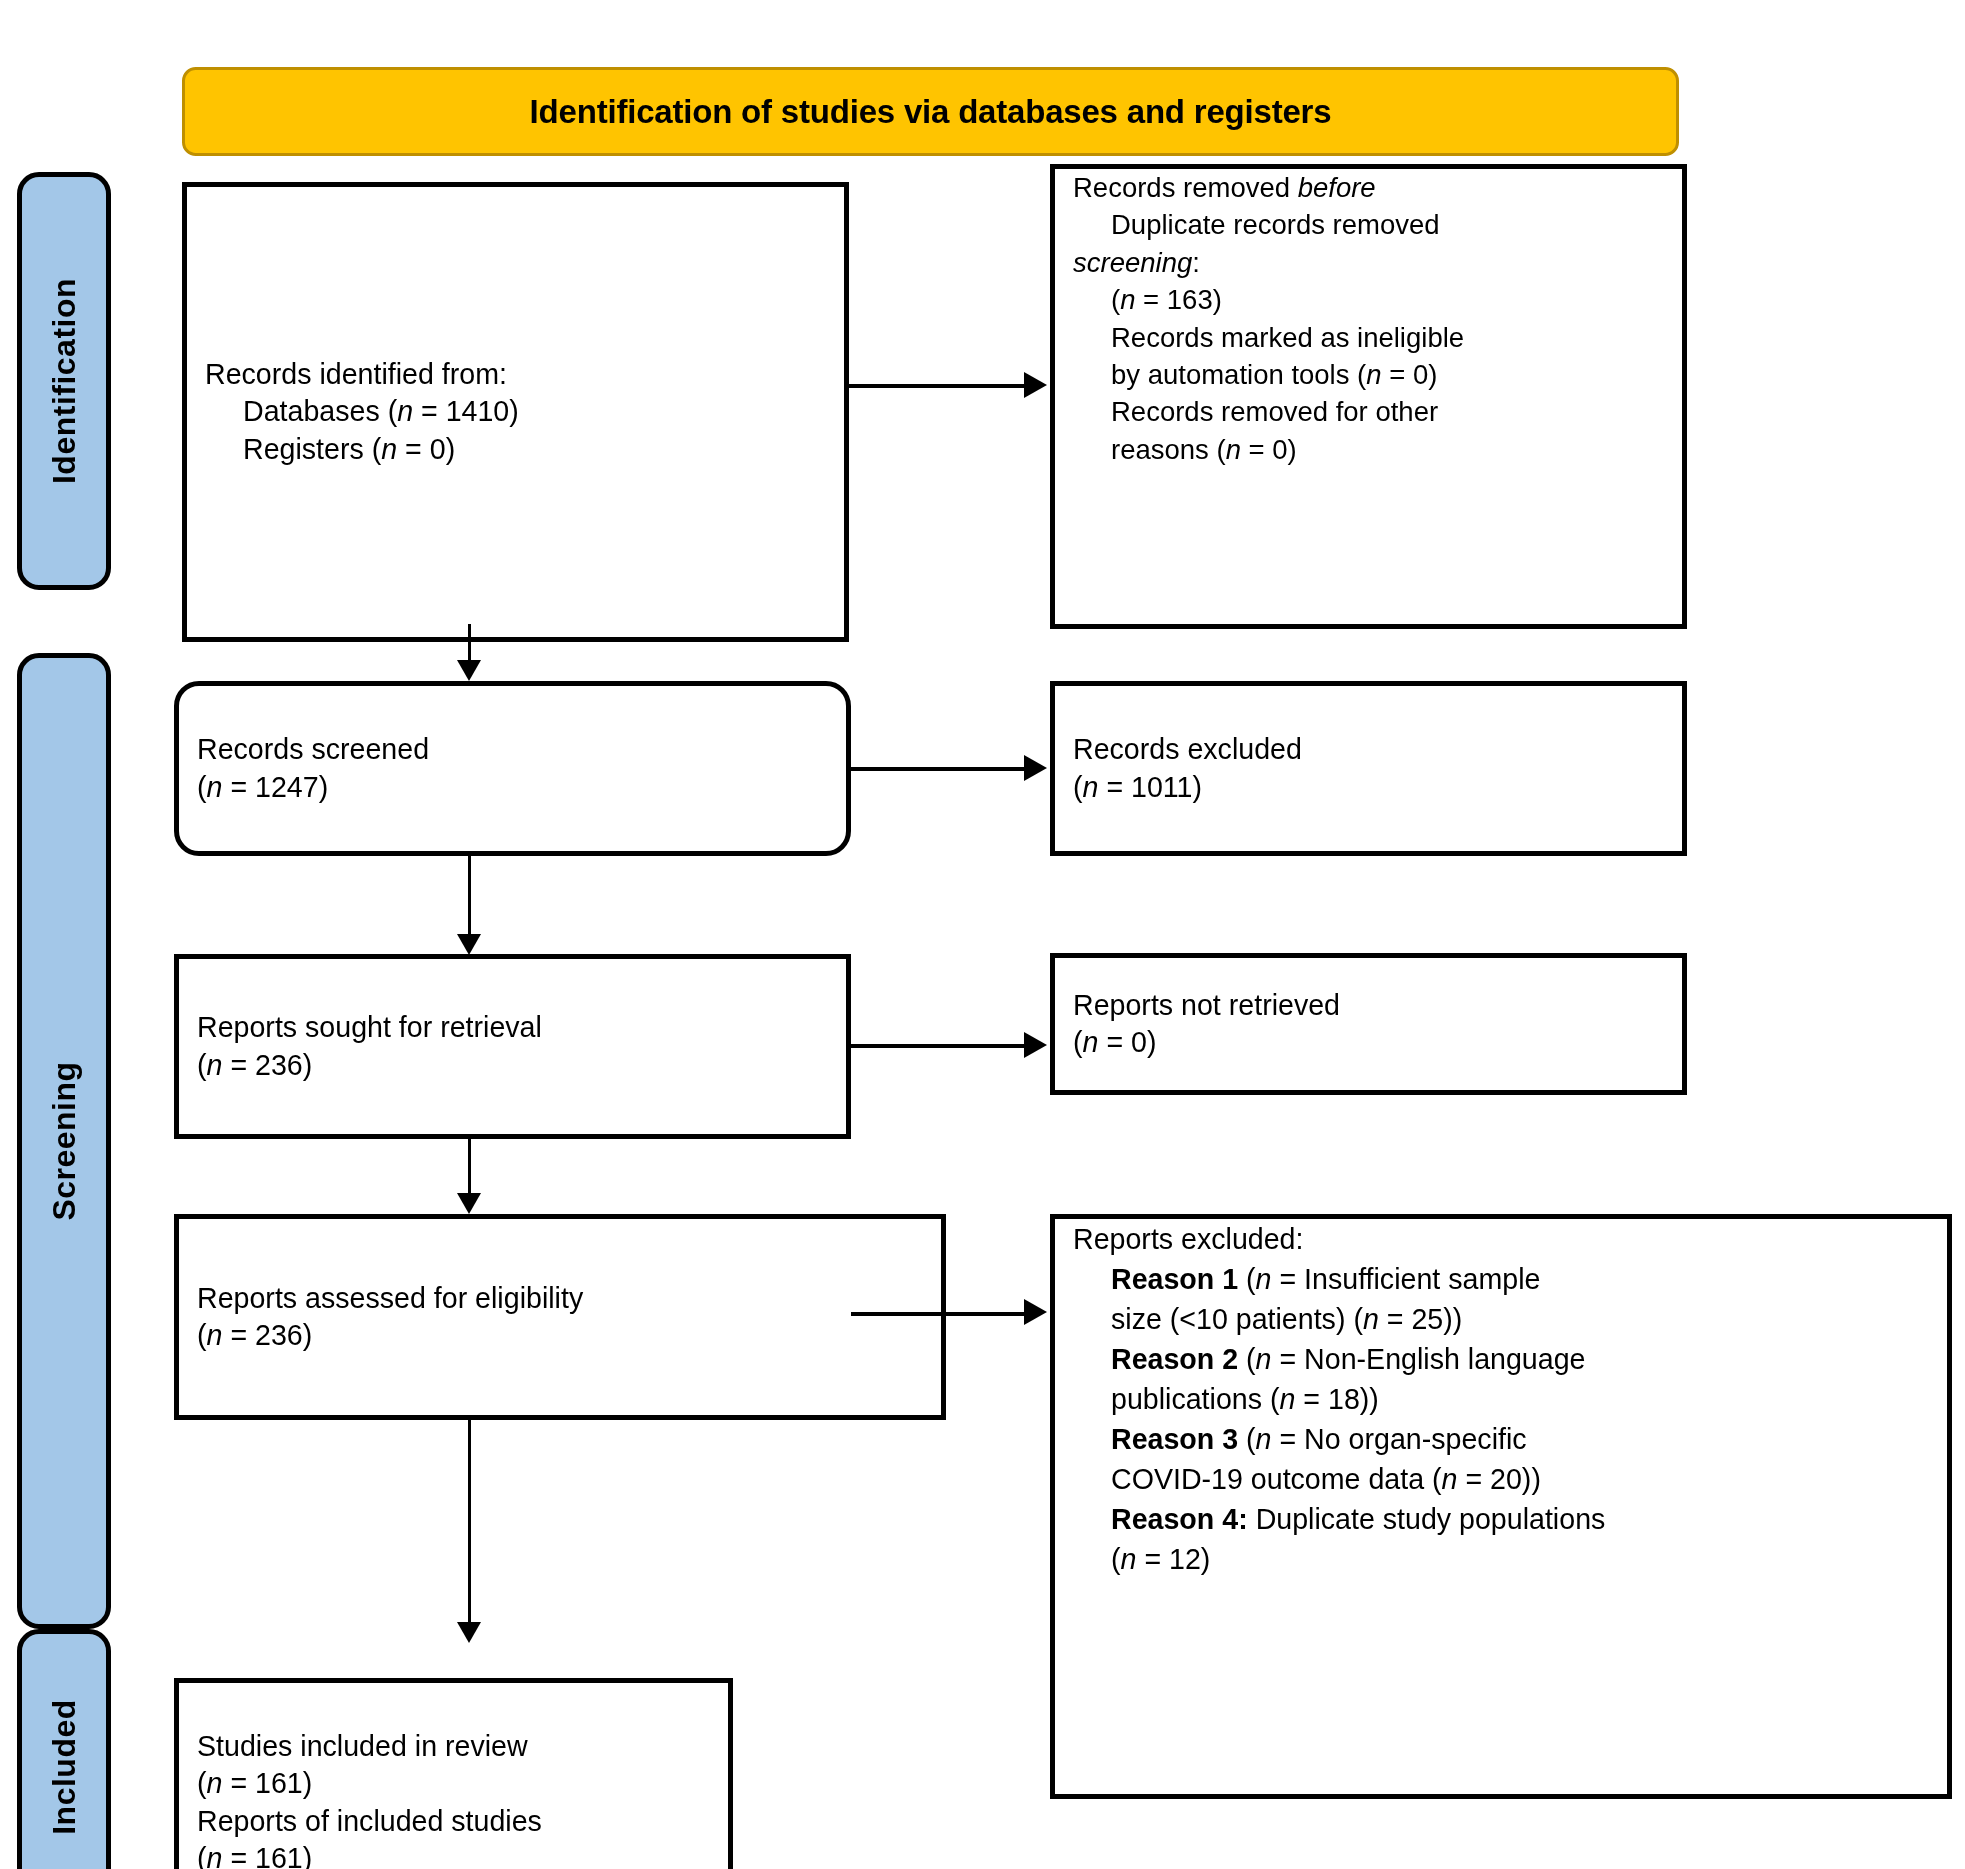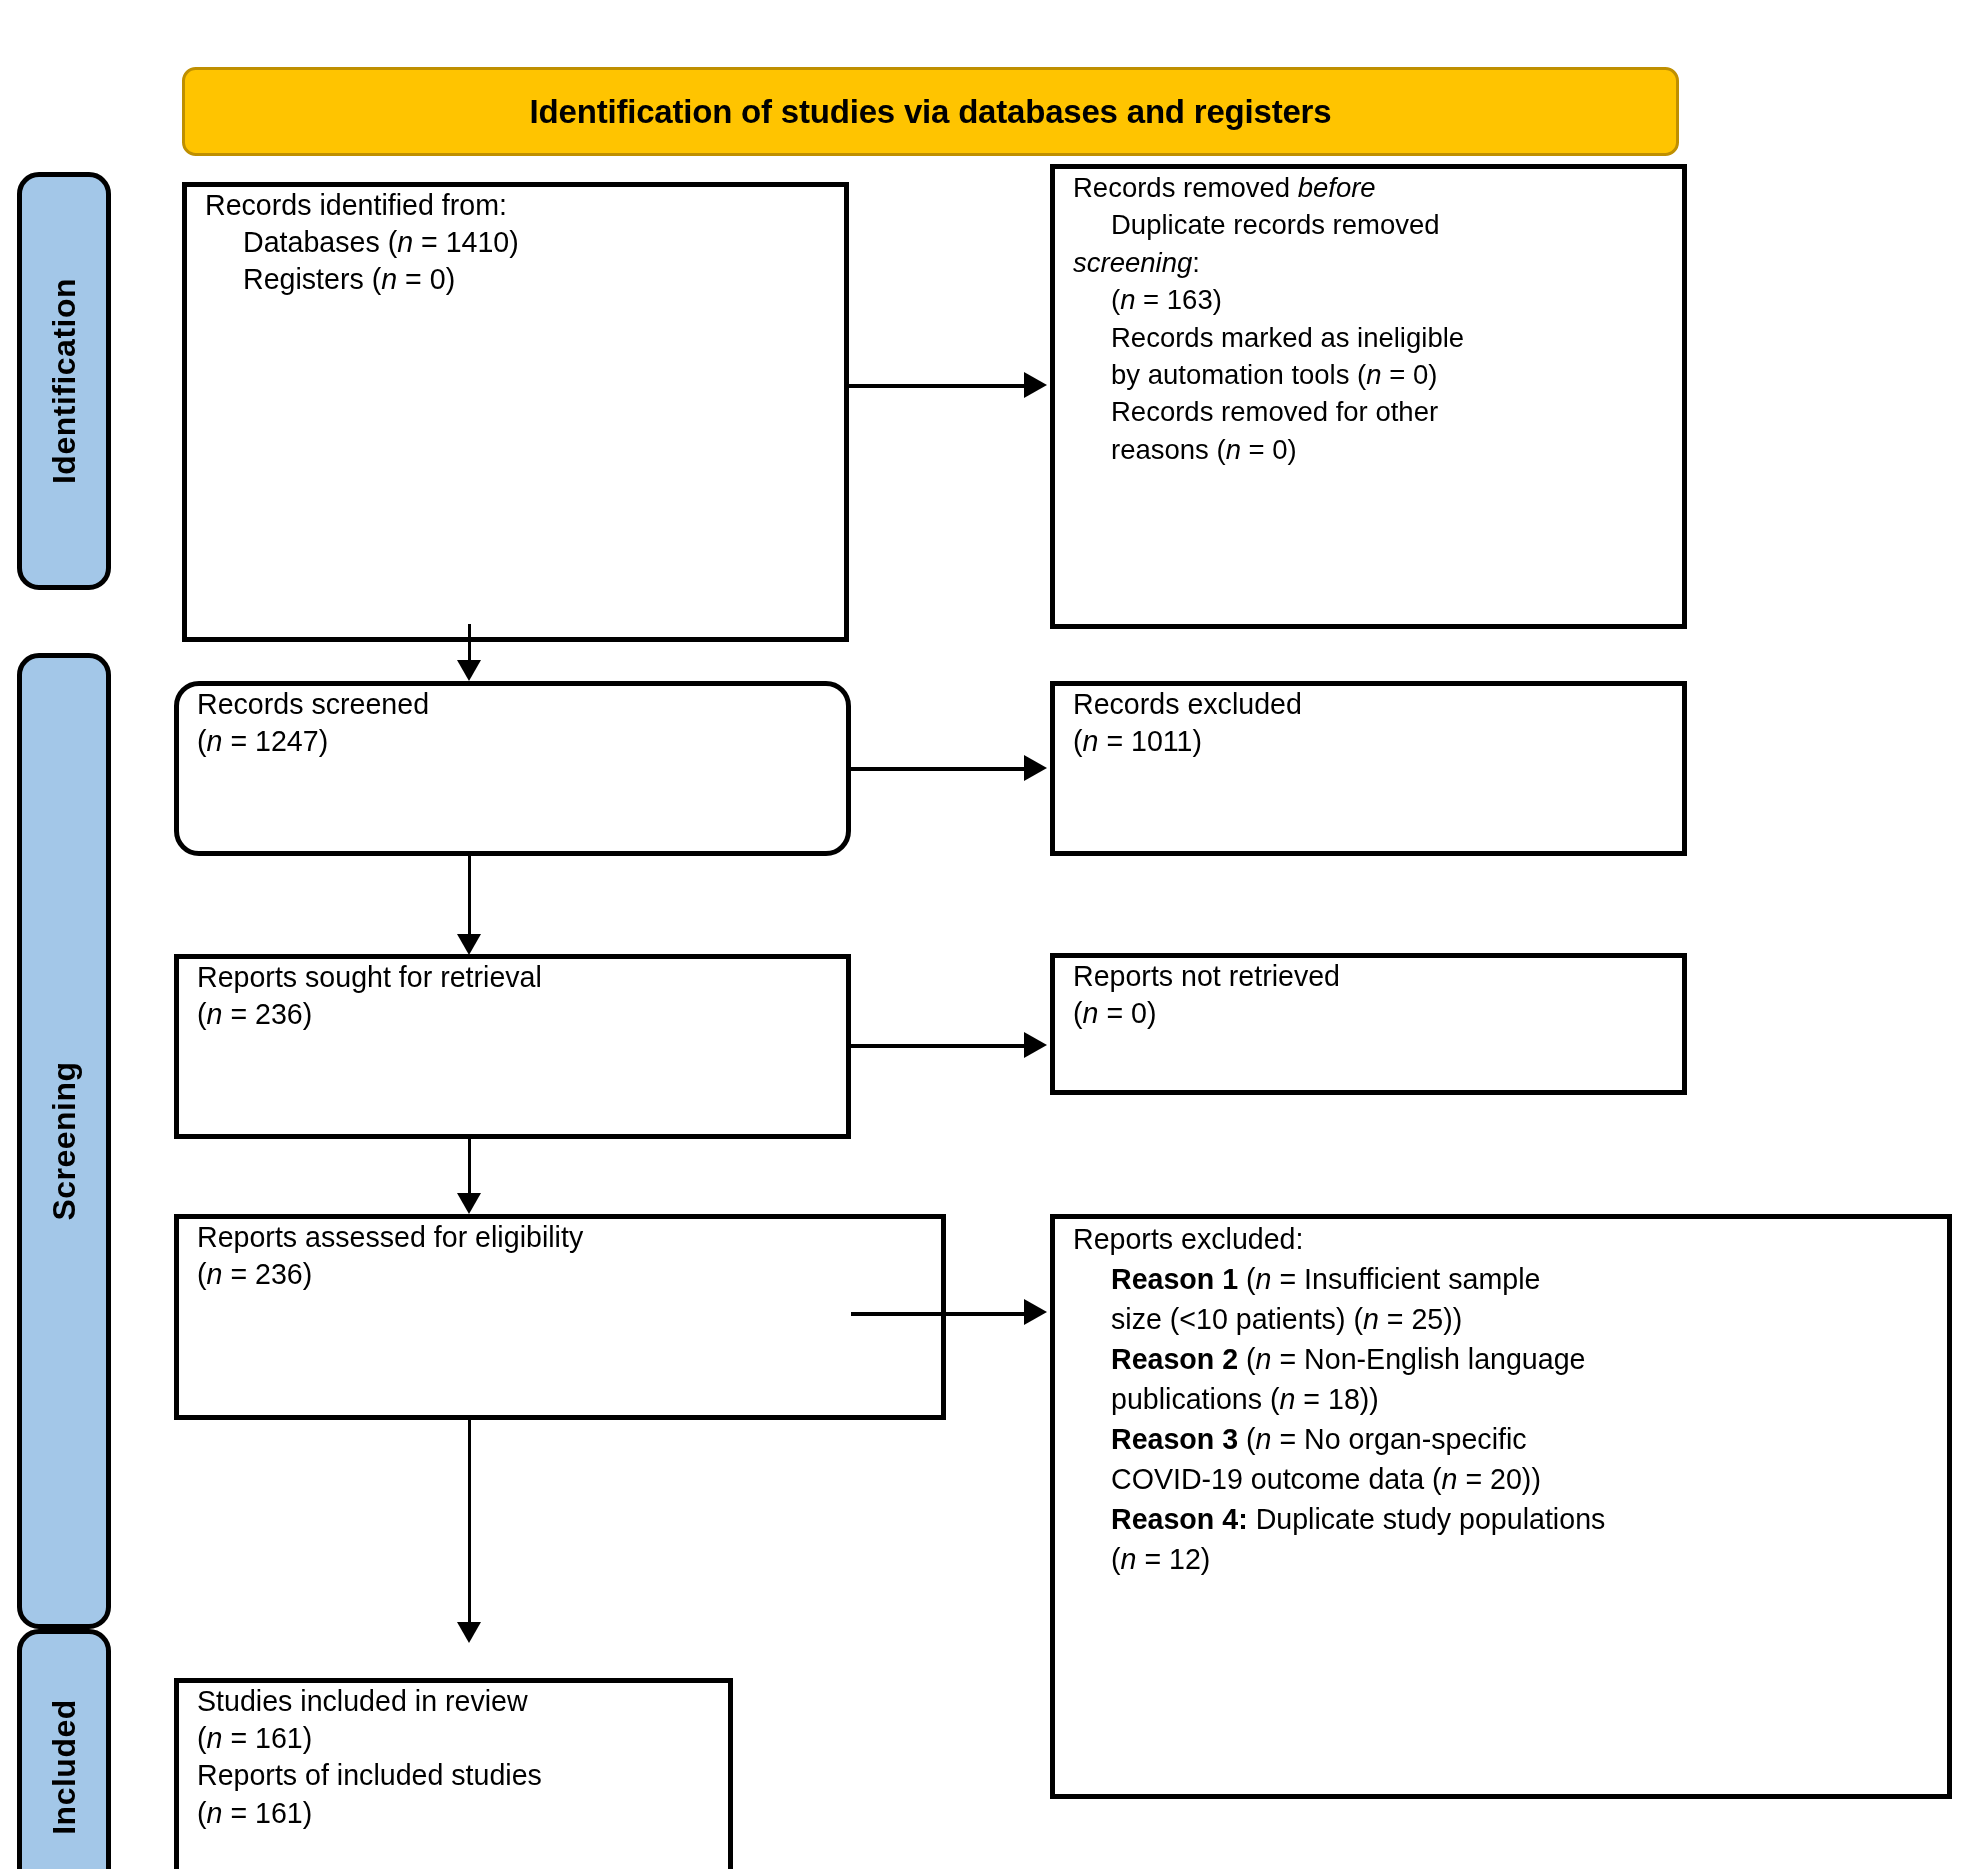--- a/index.html
+++ b/index.html
@@ -69,20 +69,21 @@
   #stage-included       { top: 1587px; height: 275px; }
 
   
   .fbox {
     position: absolute;
     background: #ffffff;
     border: 5.8px solid #000000;
     box-sizing: border-box;
     display: flex;
     flex-direction: column;
+    justify-content: center;
   }
   .fbox-inner {
     padding: 0 18px;
   }
   .fline {
     font-size: 28.6px;
     line-height: 1.30;
     color: #000000;
     white-space: pre-wrap;
   }

